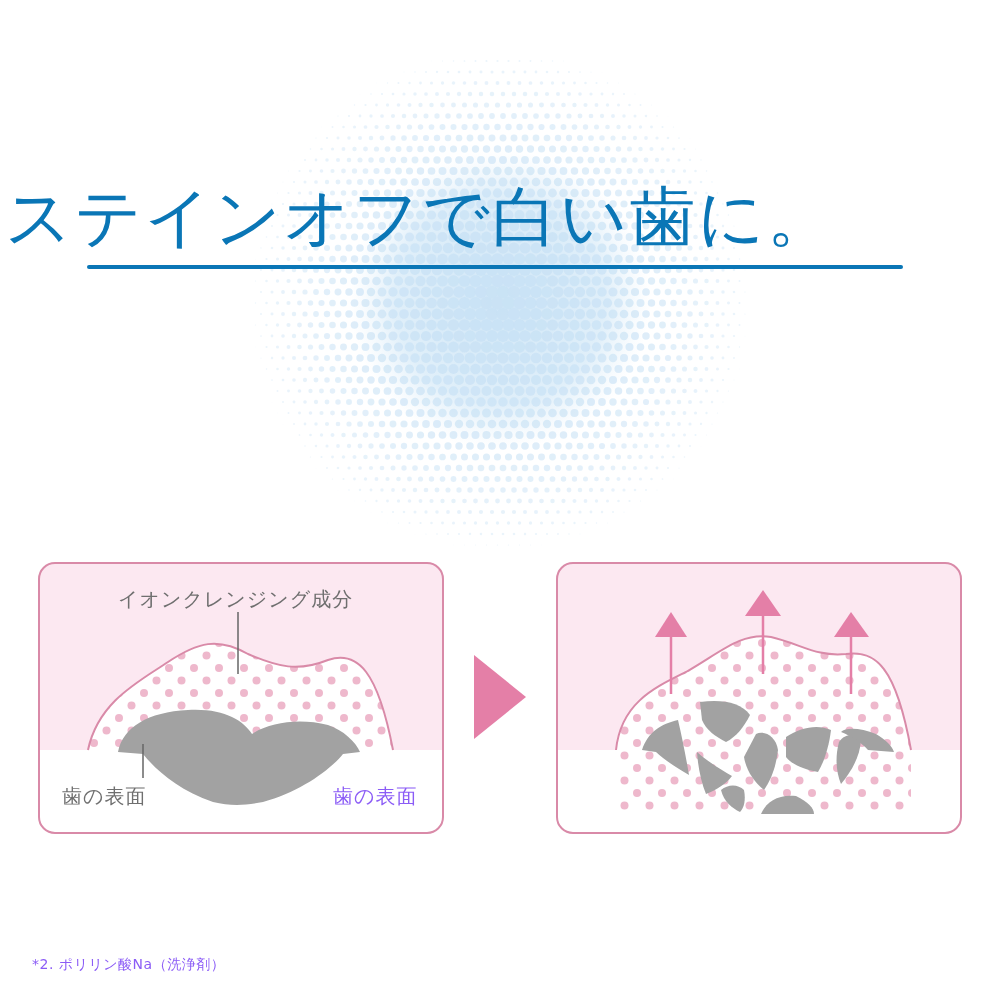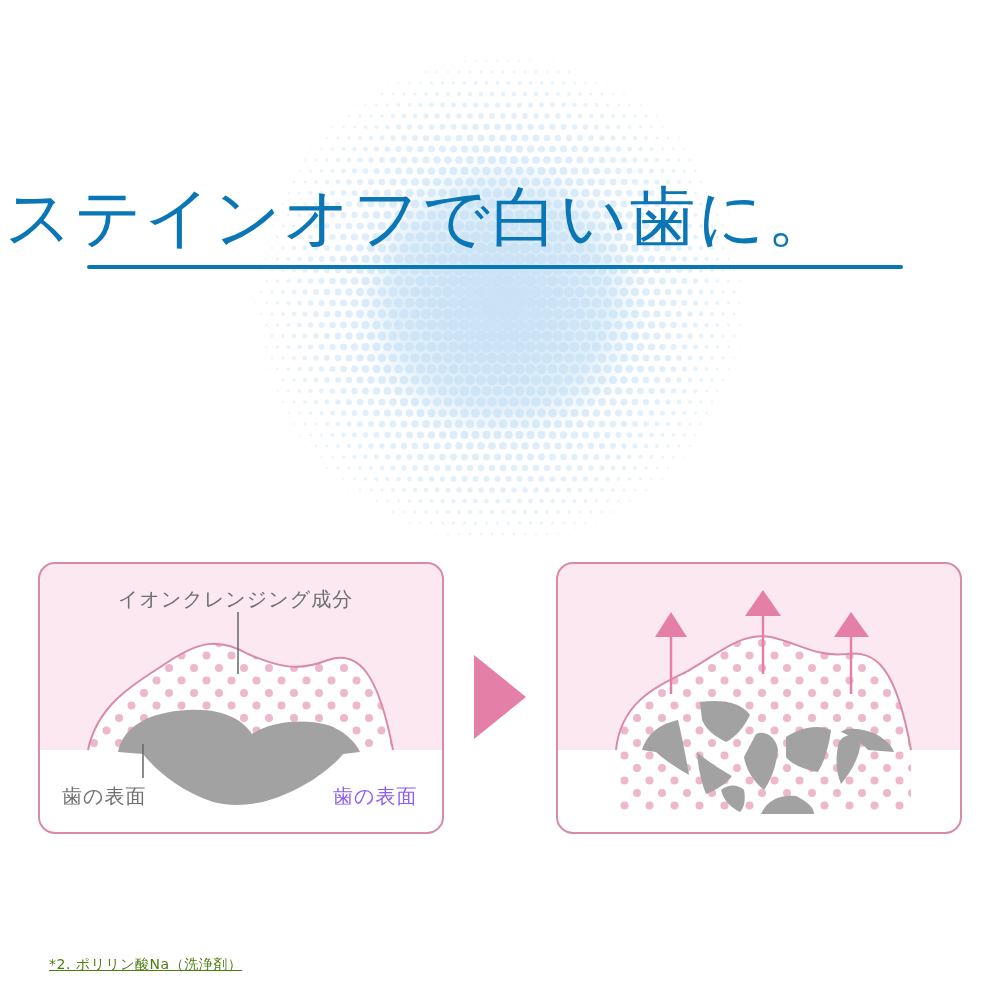--- a/index.html
+++ b/index.html
@@ -14,22 +14,22 @@
     .desc { position: absolute; left: 100px; top: 288px; width: 830px; color: #1a1a1a;
             font-size: 36px; line-height: 50px; letter-spacing: 1px; }
     .desc div { white-space: nowrap; }
     .panel { position: absolute; }
     .panel svg { display: block; }
     .label { position: absolute; font-size: 20px; white-space: nowrap; letter-spacing: 1px; }
     .lbl-ion { left: 118px; top: 586px; color: #6f6f6f; }
     .lbl-stain { left: 62px; top: 783px; color: #6f6f6f; }
     .lbl-surface { left: 333px; top: 783px; color: #8b5cf6; }
     .next-arrow { position: absolute; left: 474px; top: 655px; }
-    .footnote { position: absolute; left: 49px; top: 956px; font-size: 14px; color: #4d7c0f;
-                white-space: nowrap; letter-spacing: 0.5px; text-decoration: underline; }
+    .footnote { position: absolute; left: 32px; top: 956px; font-size: 14px; color: #8b5cf6;
+                white-space: nowrap; letter-spacing: 0.5px; }
   </style>
 </head>
 <body>
 
 <svg class="halftone" viewBox="0 0 1000 560" xmlns="http://www.w3.org/2000/svg">
   <defs>
     <radialGradient id="bgGlow" cx="500" cy="300" r="150" gradientUnits="userSpaceOnUse">
       <stop offset="0" stop-color="#cfe6f7" stop-opacity="1"></stop>
       <stop offset="0.7" stop-color="#d8ebf8" stop-opacity="0.8"></stop>
       <stop offset="1" stop-color="#e6f2fb" stop-opacity="0"></stop>

